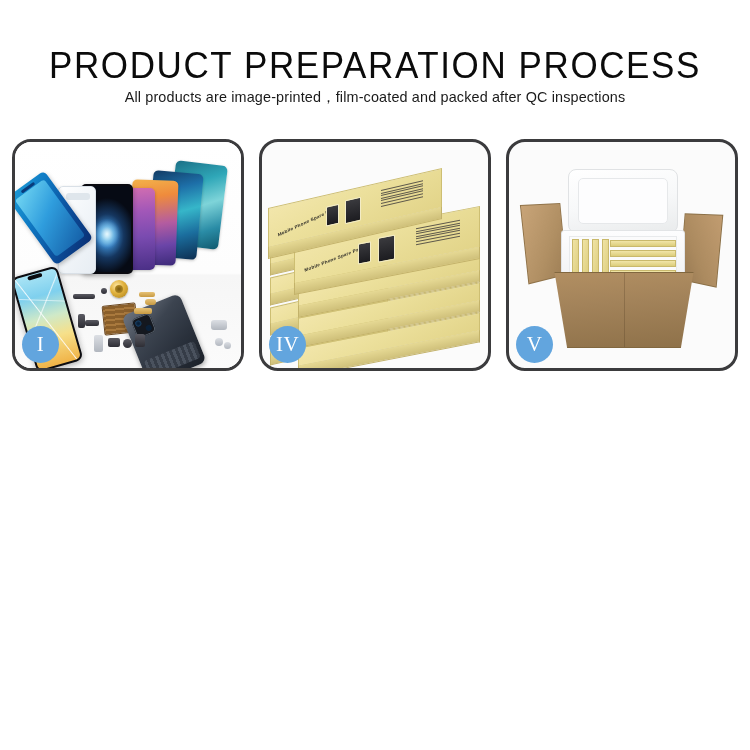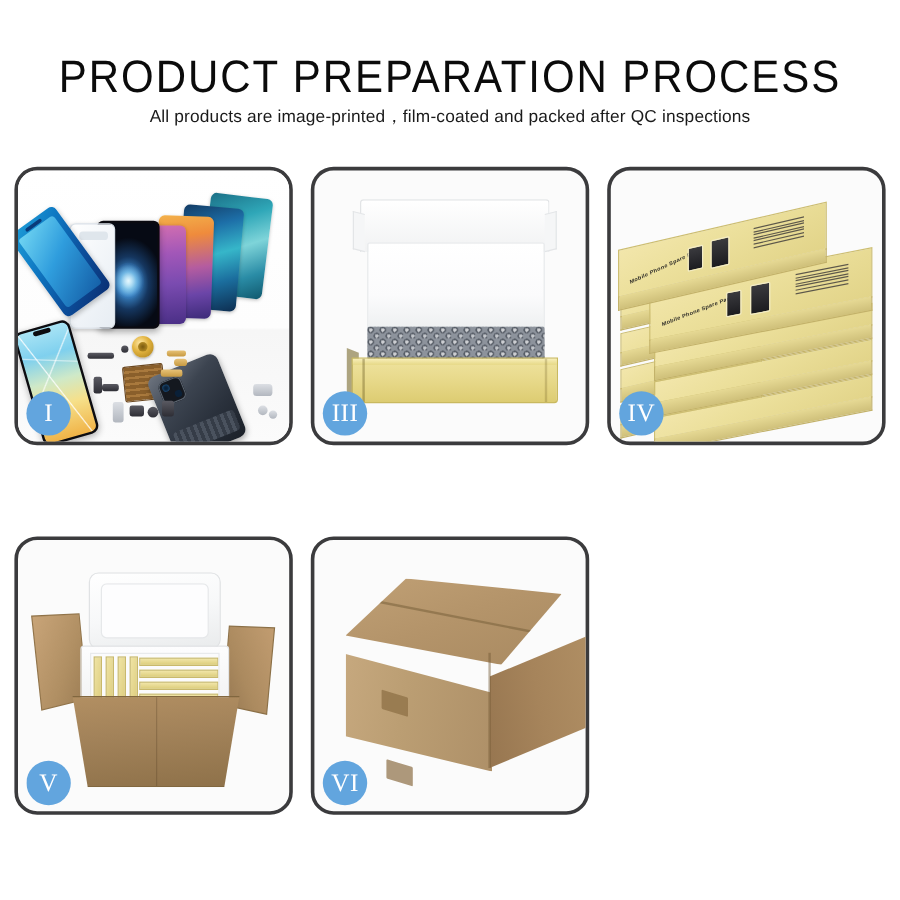--- a/index.html
+++ b/index.html
@@ -349,34 +349,20 @@
         <div class="sp tan" style="left:119px; top:166px; width:18px; height:6px;"></div>
         <div class="sp light" style="left:196px; top:178px; width:16px; height:10px; border-radius:3px;"></div>
         <div class="sp light" style="left:200px; top:196px; width:8px;  height:8px; border-radius:50%;"></div>
         <div class="sp light" style="left:209px; top:200px; width:7px;  height:7px; border-radius:50%;"></div>
         <div class="sp dark" style="left:86px;  top:146px; width:6px;  height:6px; border-radius:50%;"></div>
       </div>
       <div class="badge">I</div>
     </div>
 
 
-    <div class="panel">
-      <div class="panel-stage">
-        <div class="p3-lidback"></div>
-        <div class="p3-foam"></div>
-        <div class="p3-wrap"></div>
-        <div class="p3-sideL"></div>
-        <div class="p3-front">
-          <div class="lip"></div>
-          <div class="seamL"></div>
-          <div class="seamR"></div>
-        </div>
-      </div>
-      <div class="badge">III</div>
-    </div>
 
     <div class="panel">
       <div class="panel-stage">
         <div class="p4-stack">
 
           <div class="bx" style="left:4px;  top:68px;  width:118px; height:17px; transform: skew(0deg,-13deg);">
             <div class="top"></div>
               <div class="side"></div>
           </div>
           <div class="bx" style="left:4px;  top:98px;  width:118px; height:17px; transform: skew(0deg,-13deg);">
@@ -462,27 +448,15 @@
           <div class="hb" style="top:23px;"></div>
           <div class="hb" style="top:33px;"></div>
         </div>
         <div class="p5-box">
           <div class="seam"></div>
         </div>
       </div>
       <div class="badge">V</div>
     </div>
 
-    <div class="panel">
-      <div class="panel-stage">
-        <div class="p6-top"></div>
-        <div class="p6-topline"></div>
-        <div class="p6-left"></div>
-        <div class="p6-right"></div>
-        <div class="p6-edge"></div>
-        <div class="p6-tape1"></div>
-        <div class="p6-tape2"></div>
-      </div>
-      <div class="badge">VI</div>
-    </div>
 
   </div>
 </div>
 
 </body></html>

